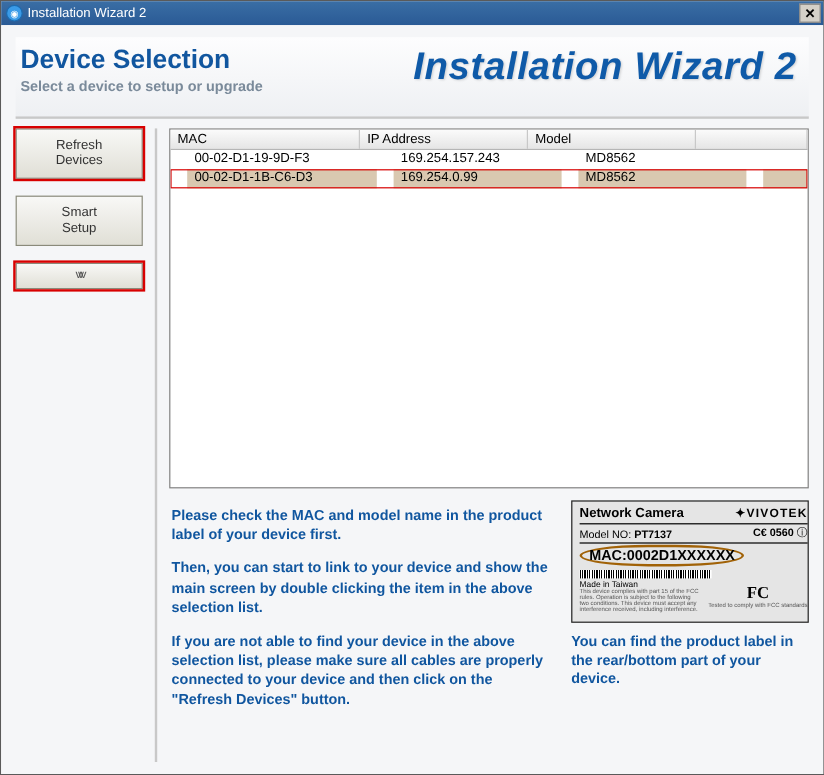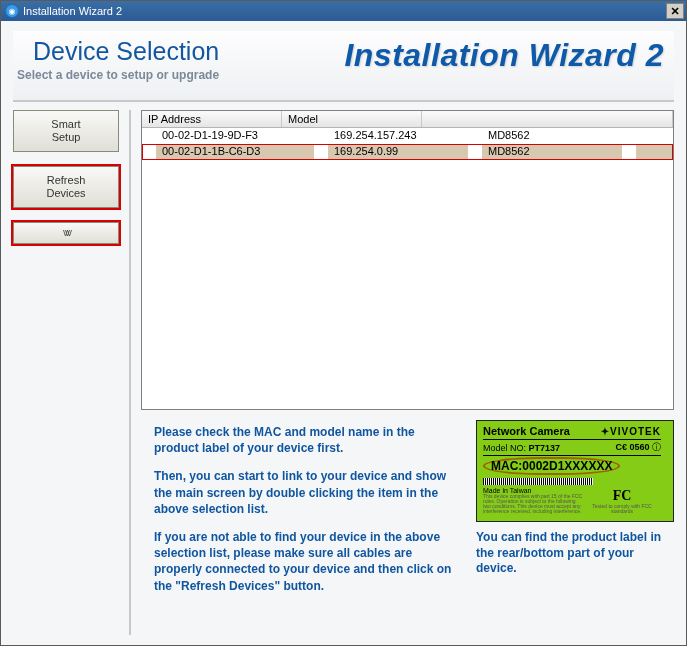--- a/index.html
+++ b/index.html
@@ -62,24 +62,23 @@
   .header-row {
     display: flex;
     align-items: flex-start;
     padding: 6px 4px 18px 4px;
     border-bottom: 2px solid #c8c8c8;
     background: linear-gradient(#fdfdfe, #eef0f3);
   }
   .header-left { flex: 1; }
   .h-title {
     color: #11569f;
-    font-size: 25px;
-    font-weight: normal;
+    font-size: 22px;
+    font-weight: bold;
     margin-bottom: 2px;
-    margin-left: 16px;
   }
   .h-sub {
     color: #7a8a9a;
     font-size: 12px;
     font-weight: bold;
   }
   .brand {
     color: #0f5aa8;
     font-size: 32px;
     font-weight: bold;
@@ -176,31 +175,31 @@
     gap: 14px;
   }
   .instructions {
     flex: 1;
     color: #10569f;
     font-size: 12px;
     font-weight: bold;
     line-height: 1.35;
     padding: 4px 2px 0 2px;
   }
-  .instructions p { margin: 0 0 12px 11px; }
+  .instructions p { margin: 0 0 12px 0; }
   .label-block {
     width: 198px;
     display: flex;
     flex-direction: column;
     gap: 8px;
   }
   .product-label {
     border: 1px solid #222;
-    background: #84cc16;
-    padding: 4px 12px 4px 6px;
+    background: #e5e5e5;
+    padding: 4px 0 4px 6px;
     font-family: Arial, sans-serif;
     font-size: 8px;
     color: #000;
     min-height: 102px;
   }
   .pl-top {
     display: flex;
     justify-content: space-between;
     align-items: center;
     border-bottom: 1px solid #000;
@@ -263,36 +262,37 @@
     <div class="header-row">
       <div class="header-left">
         <div class="h-title">Device Selection</div>
         <div class="h-sub">Select a device to setup or upgrade</div>
       </div>
       <div class="brand">Installation Wizard 2</div>
     </div>
 
     <div class="body">
       <div class="sidebar">
+        <div class="btn red-outline">
+          <span>Refresh</span>
+          <span>Devices</span>
+        </div>
         <div class="btn">
           <span>Smart</span>
           <span>Setup</span>
         </div>
-        <div class="btn red-outline">
-          <span>Refresh</span>
-          <span>Devices</span>
-        </div>
         <div class="btn expand red-outline">
           <span class="chev">vvv</span>
         </div>
       </div>
 
       <div class="main">
         <div class="table-wrap">
           <div class="thead">
+            <div class="th col-mac">MAC</div>
             <div class="th col-ip">IP Address</div>
             <div class="th col-model">Model</div>
             <div class="th col-rest"></div>
           </div>
           <div class="tbody" id="tbody">
               <div class="tr normal">
                 <div class="td col-mac">00-02-D1-19-9D-F3</div>
                 <div class="td col-ip">169.254.157.243</div>
                 <div class="td col-model">MD8562</div>
                 <div class="td col-rest"></div>

